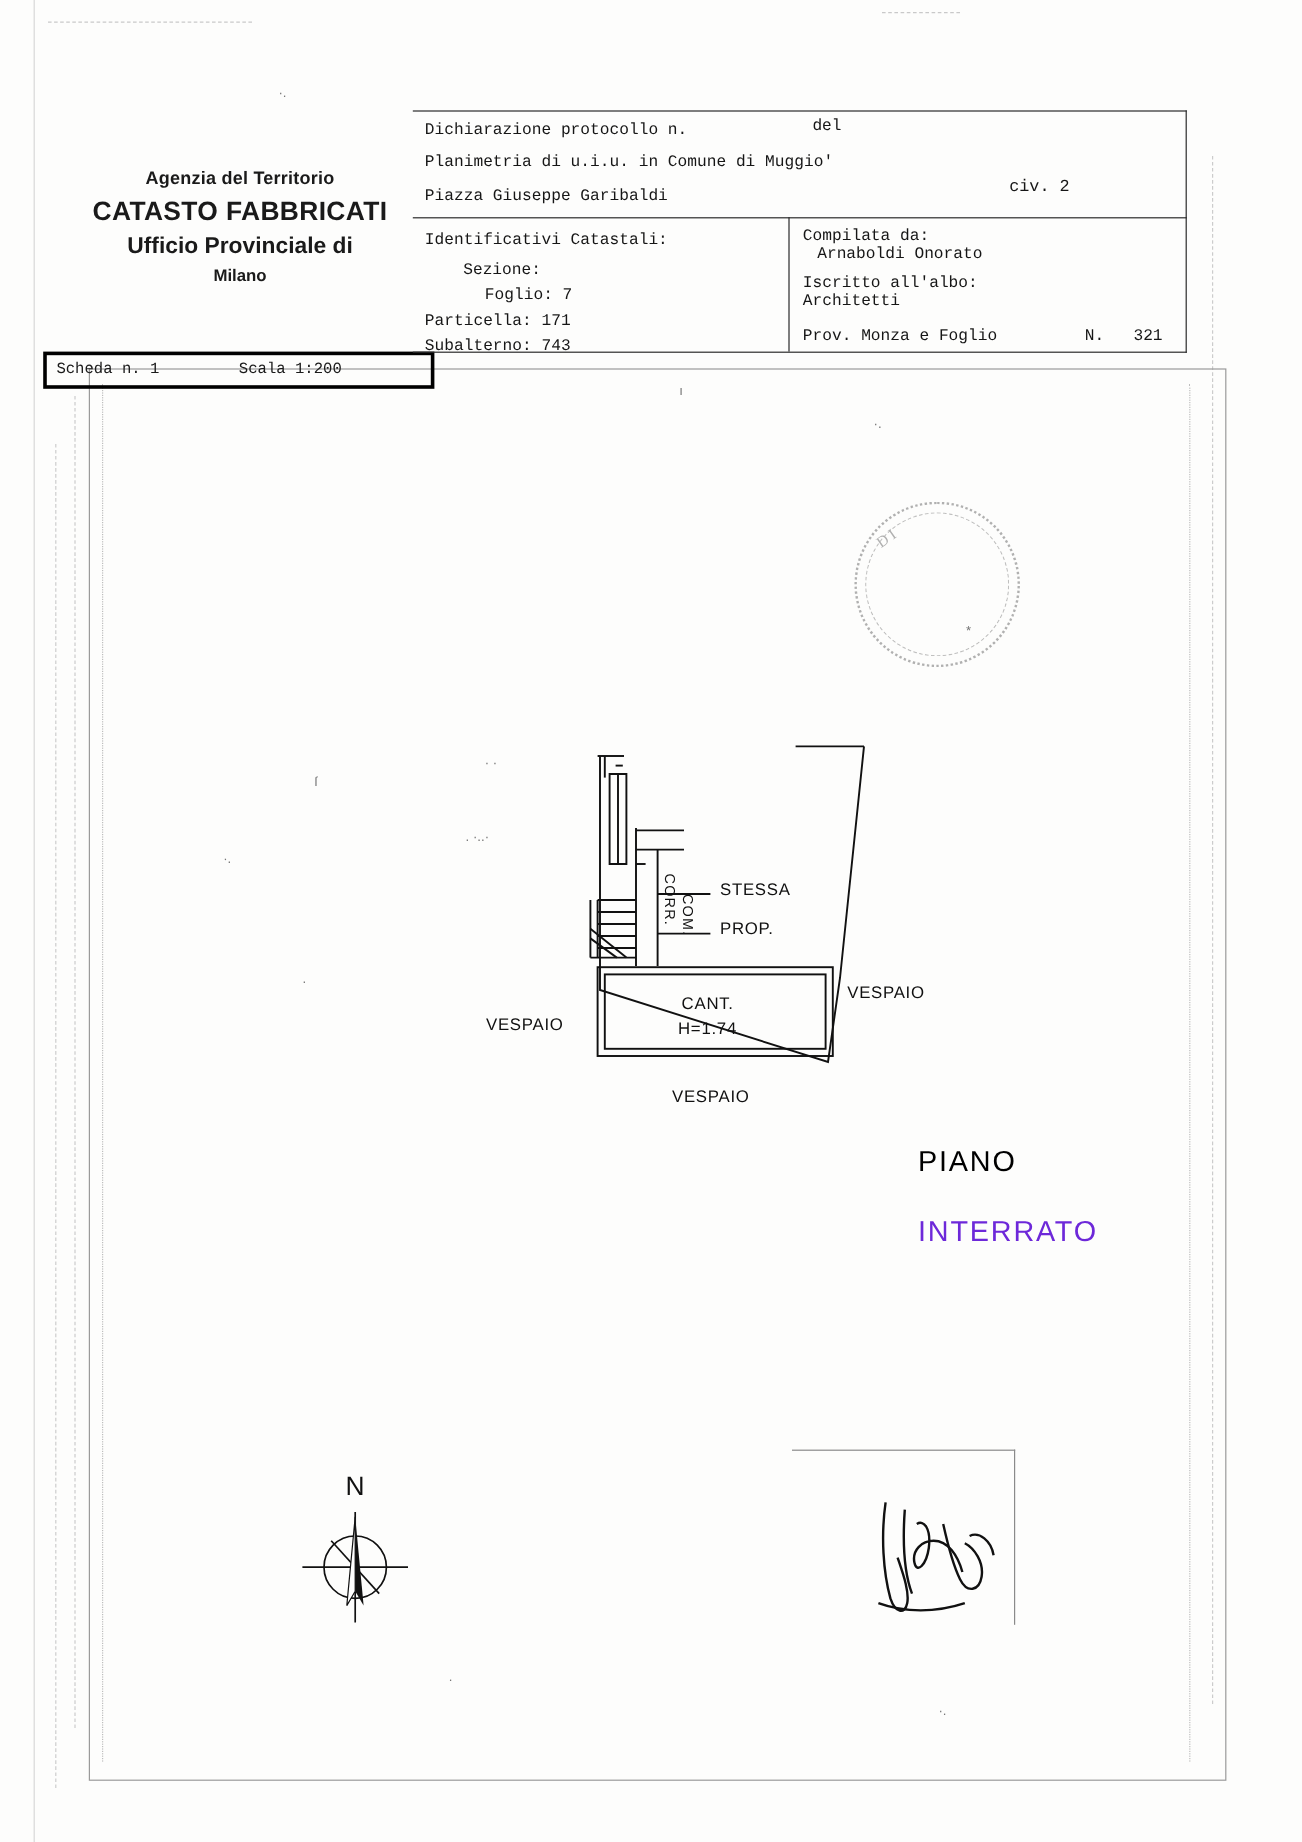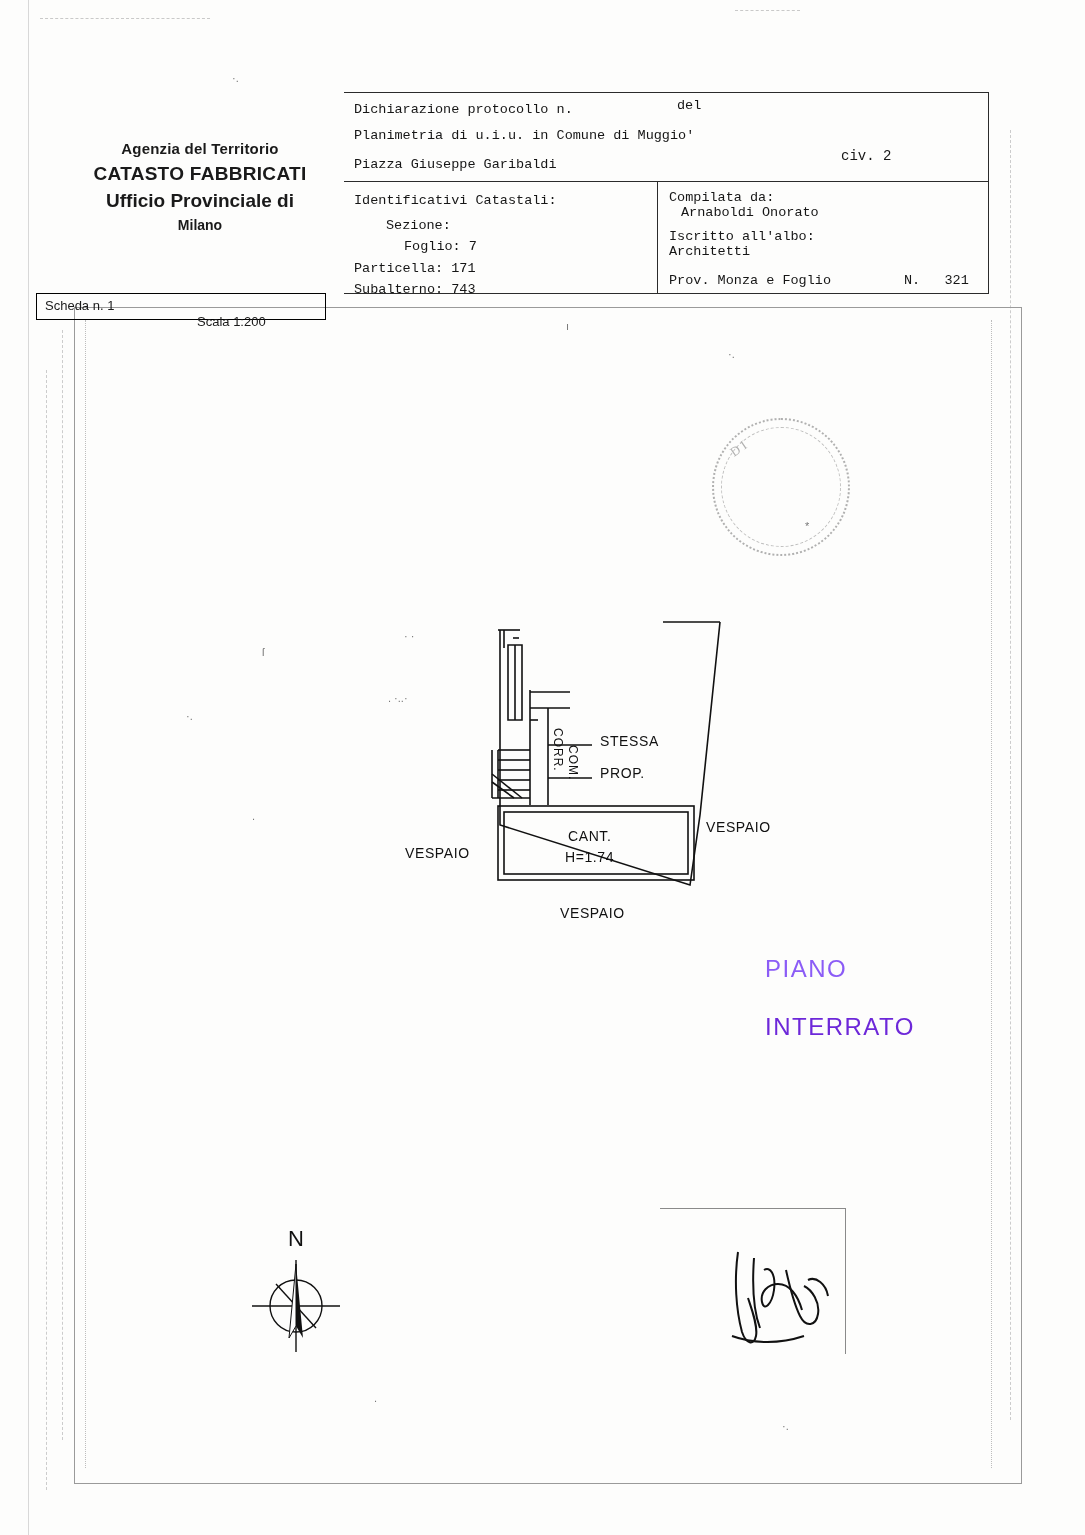--- a/index.html
+++ b/index.html
@@ -62,53 +62,53 @@
     width: 280px;
     text-align: center;
     line-height: 1.45;
   }
   .agency-line1 {
     font-size: 15px;
     font-weight: bold;
     letter-spacing: 0.2px;
   }
   .agency-line2 {
-    font-size: 19px;
+    font-size: 22px;
     font-weight: bold;
     letter-spacing: 0.3px;
   }
   .agency-line3 {
     font-size: 19px;
     font-weight: bold;
   }
   .agency-line4 {
     font-size: 14px;
     font-weight: bold;
   }
 
   .scheda-box {
     position: absolute;
     left: 36px;
     top: 293px;
     width: 288px;
     height: 25px;
-    border: 1px solid #000000;
-    font-family: Liberation Sans, sans-serif;
+    border: 3px solid #000000;
+    font-family: Liberation Mono, monospace;
     font-size: 13px;
+    padding-left: 32px;
   }
   .scheda-box .sb-n {
     position: absolute;
     left: 8px;
     top: 4px;
   }
   .scheda-box .sb-scale {
     position: absolute;
     left: 160px;
     top: 4px;
-    margin-top: 16px;
   }
 
   
   .hdr-table {
     position: absolute;
     left: 344px;
     top: 92px;
     width: 645px;
     height: 202px;
     font-family: "Liberation Mono", monospace;
@@ -228,21 +228,21 @@
     font-size: 12px;
     letter-spacing: 1px;
   }
 
   .piano-txt {
     position: absolute;
     left: 765px;
     top: 955px;
     font-size: 24px;
     letter-spacing: 1.5px;
-    color: #8b5cf6;
+    color: #000000;
   }
   .interrato-txt {
     position: absolute;
     left: 765px;
     top: 1013px;
     font-size: 24px;
     letter-spacing: 1.5px;
     color: #6d28d9;
   }
 

